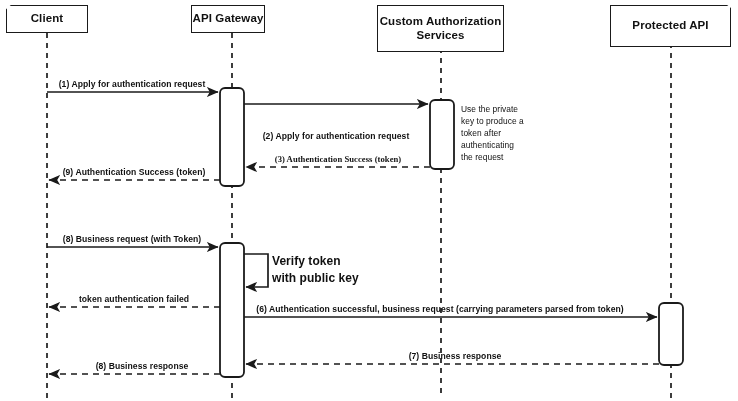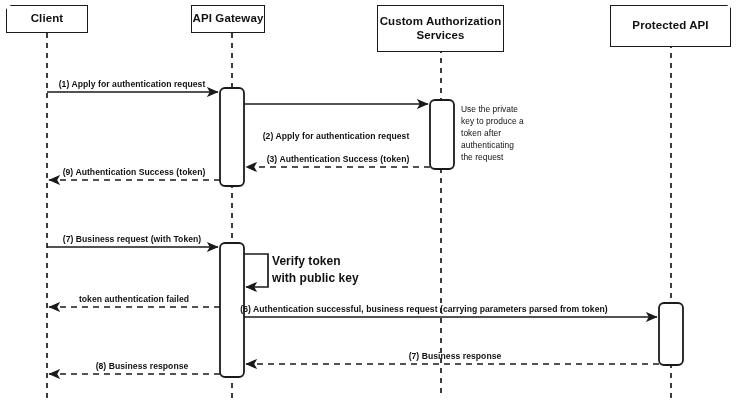--- a/index.html
+++ b/index.html
@@ -134,29 +134,29 @@
   </div>
 
   <div class="actor-box" style="left:610px; top:5px; width:121px; height:42px;">
     <span>Protected API</span>
   </div>
 
   <div class="msg-label centered" style="left:132px; top:79px;">(1) Apply for authentication request</div>
 
   <div class="msg-label centered" style="left:336px; top:91px;margin-top:40px;">(2) Apply for authentication request</div>
 
-  <div class="msg-label centered" style="left:338px; top:154px;">(3) Authentication Success (token)</div>
+  <div class="msg-label centered" style="left:338px; top:154px;font-family:Liberation Serif, serif;">(3) Authentication Success (token)</div>
 
   <div class="msg-label centered" style="left:134px; top:167px;">(9) Authentication Success (token)</div>
 
-  <div class="msg-label centered" style="left:132px; top:234px;">(7) Business request (with Token)</div>
+  <div class="msg-label centered" style="left:132px; top:234px;">(8) Business request (with Token)</div>
 
   <div class="msg-label centered" style="left:134px; top:294px;">token authentication failed</div>
 
-  <div class="msg-label centered" style="left:424px; top:304px;">(6) Authentication successful, business request (carrying parameters parsed from token)</div>
+  <div class="msg-label centered" style="left:440px; top:304px;">(6) Authentication successful, business request (carrying parameters parsed from token)</div>
 
   <div class="msg-label centered" style="left:455px; top:351px;">(7) Business response</div>
 
   <div class="msg-label centered" style="left:134px; top:361px;padding-left:16px;">(8) Business response</div>
 
   <div class="self-note" style="left:272px; top:253px;">
     <div>Verify token</div>
     <div>with public key</div>
   </div>
 

